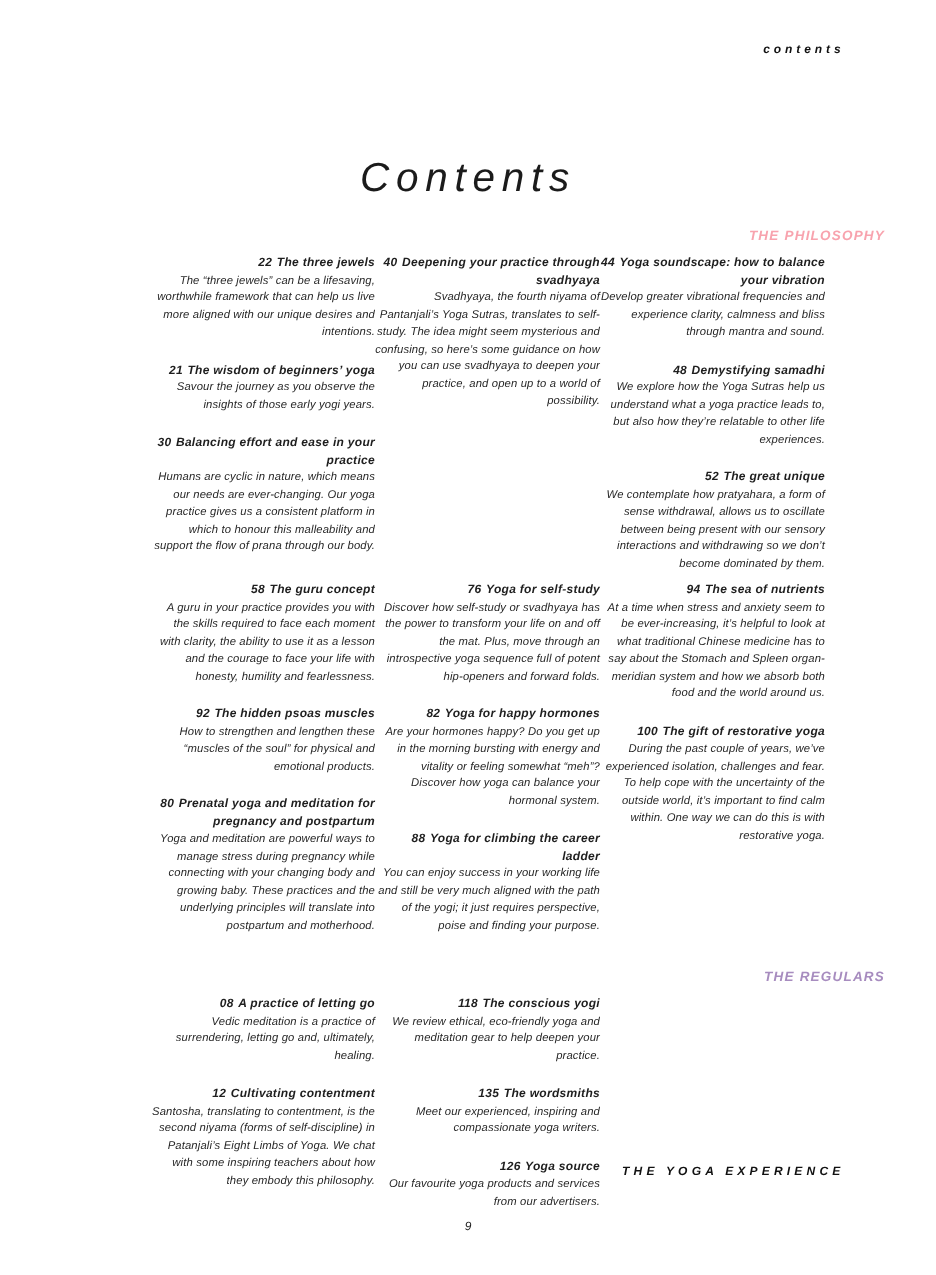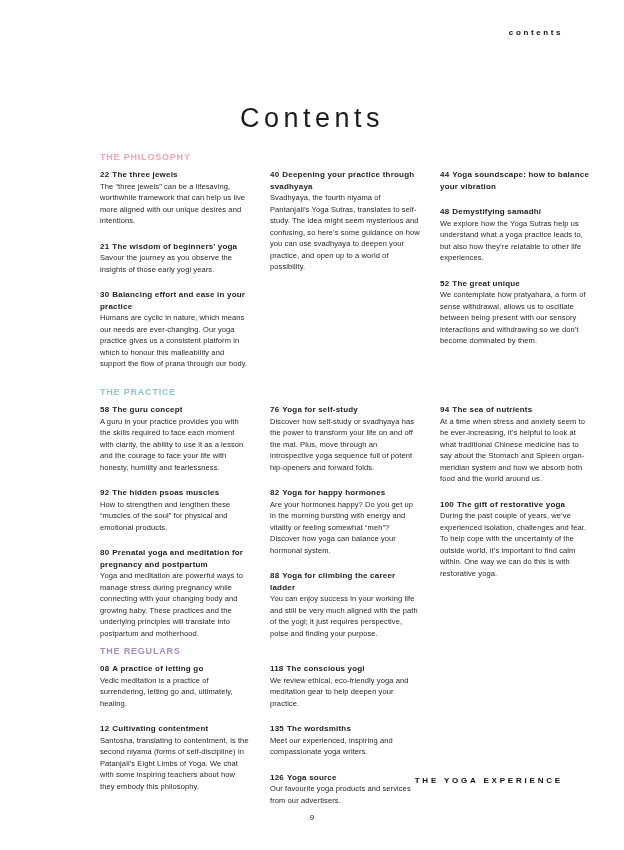--- a/index.html
+++ b/index.html
@@ -6,20 +6,21 @@
   html, body { background: #ffffff; }
   body { font-family: "Liberation Sans", sans-serif; }
 
   .page {
     position: relative;
     width: 560px;
     height: 850px;
     background: #ffffff;
     overflow: hidden;
     margin: 0 auto;
+    font-style: italic;
   }
 
   .corner-label {
     position: absolute;
     top: 28px;
     right: 29px;
     font-size: 8px;
     font-weight: 700;
     letter-spacing: 2.6px;
     color: #111111;
@@ -32,36 +33,35 @@
     width: 100%;
     text-align: center;
     font-size: 27px;
     font-weight: 400;
     letter-spacing: 4.5px;
     color: #1b1b1b;
   }
 
   .sections { position: absolute; left: 68px; top: 0; width: 490px; height: 100%; }
 
-  .section { position: absolute; left: 0; width: 490px; }
+  .section { position: absolute; left: 0; width: 490px; text-align: right; }
   .section-0 { top: 152px; }
   .section-1 { top: 387px; }
   .section-2 { top: 646px; }
 
   .section-heading {
     font-size: 9px;
     font-weight: 700;
     letter-spacing: 0.8px;
     margin-bottom: 7px;
   }
 
   .columns {
     display: grid;
     grid-template-columns: repeat(3, 150px);
-    column-gap: 20px;
     align-items: start;
   }
 
   .entry { margin-bottom: 14px; }
 
   .entry-title {
     font-size: 8px;
     font-weight: 700;
     letter-spacing: 0.2px;
     line-height: 11.5px;
@@ -128,34 +128,34 @@
           </div>
           <div class="column">
             <article class="entry">
               <h3 class="entry-title"><span class="entry-number">40</span><span class="entry-title-text">Deepening your practice through svadhyaya</span></h3>
               <p class="entry-description">Svadhyaya, the fourth niyama of Pantanjali’s Yoga Sutras, translates to self-study. The idea might seem mysterious and confusing, so here’s some guidance on how you can use svadhyaya to deepen your practice, and open up to a world of possibility.</p>
             </article>
           </div>
           <div class="column">
             <article class="entry">
               <h3 class="entry-title"><span class="entry-number">44</span><span class="entry-title-text">Yoga soundscape: how to balance your vibration</span></h3>
+              <p class="entry-description">Develop greater vibrational frequencies and experience clarity, calmness and bliss through mantra and sound.</p>
             </article>
             <article class="entry">
               <h3 class="entry-title"><span class="entry-number">48</span><span class="entry-title-text">Demystifying samadhi</span></h3>
               <p class="entry-description">We explore how the Yoga Sutras help us understand what a yoga practice leads to, but also how they’re relatable to other life experiences.</p>
             </article>
             <article class="entry">
               <h3 class="entry-title"><span class="entry-number">52</span><span class="entry-title-text">The great unique</span></h3>
               <p class="entry-description">We contemplate how pratyahara, a form of sense withdrawal, allows us to oscillate between being present with our sensory interactions and withdrawing so we don’t become dominated by them.</p>
             </article>
           </div>
         </div>
       </section>
       <section class="section section-1">
-        <h2 class="section-heading" style="color: rgb(142, 202, 196);">THE PRACTICE</h2>
         <div class="columns">
           <div class="column">
             <article class="entry">
               <h3 class="entry-title"><span class="entry-number">58</span><span class="entry-title-text">The guru concept</span></h3>
               <p class="entry-description">A guru in your practice provides you with the skills required to face each moment with clarity, the ability to use it as a lesson and the courage to face your life with honesty, humility and fearlessness.</p>
             </article>
             <article class="entry">
               <h3 class="entry-title"><span class="entry-number">92</span><span class="entry-title-text">The hidden psoas muscles</span></h3>
               <p class="entry-description">How to strengthen and lengthen these “muscles of the soul” for physical and emotional products.</p>
             </article>

